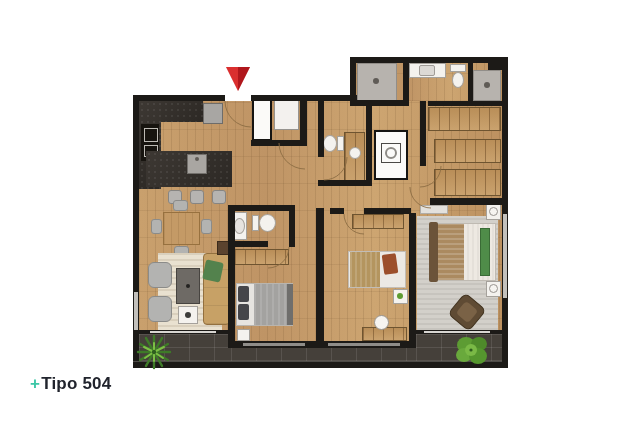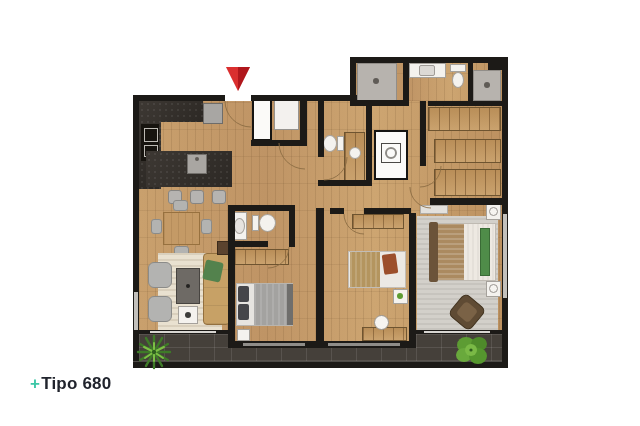--- a/index.html
+++ b/index.html
@@ -224,16 +224,16 @@
     <circle cx="17" cy="17" r="1.6" fill="#2f5e1f"></circle>
   </svg>
 
   <svg class="a" width="26" height="28" viewBox="0 0 26 28" style="left:225px;top:65px;">
     <polygon class="marker-main" points="1,2 25,2 13,26"></polygon>
     <polygon points="13,2 25,2 13,26" fill="#8f1014" opacity=".5"></polygon>
     <polygon points="1,2 13,2 13,26" fill="#ff6a57" opacity=".22"></polygon>
   </svg>
 
   <div class="a caption" style="left:30px;top:374px;">
-    <span class="plus">+</span><span>Tipo 680</span>
+    <span class="plus">+</span><span>Tipo 504</span>
   </div>
 
 </div>
 
 </body></html>

